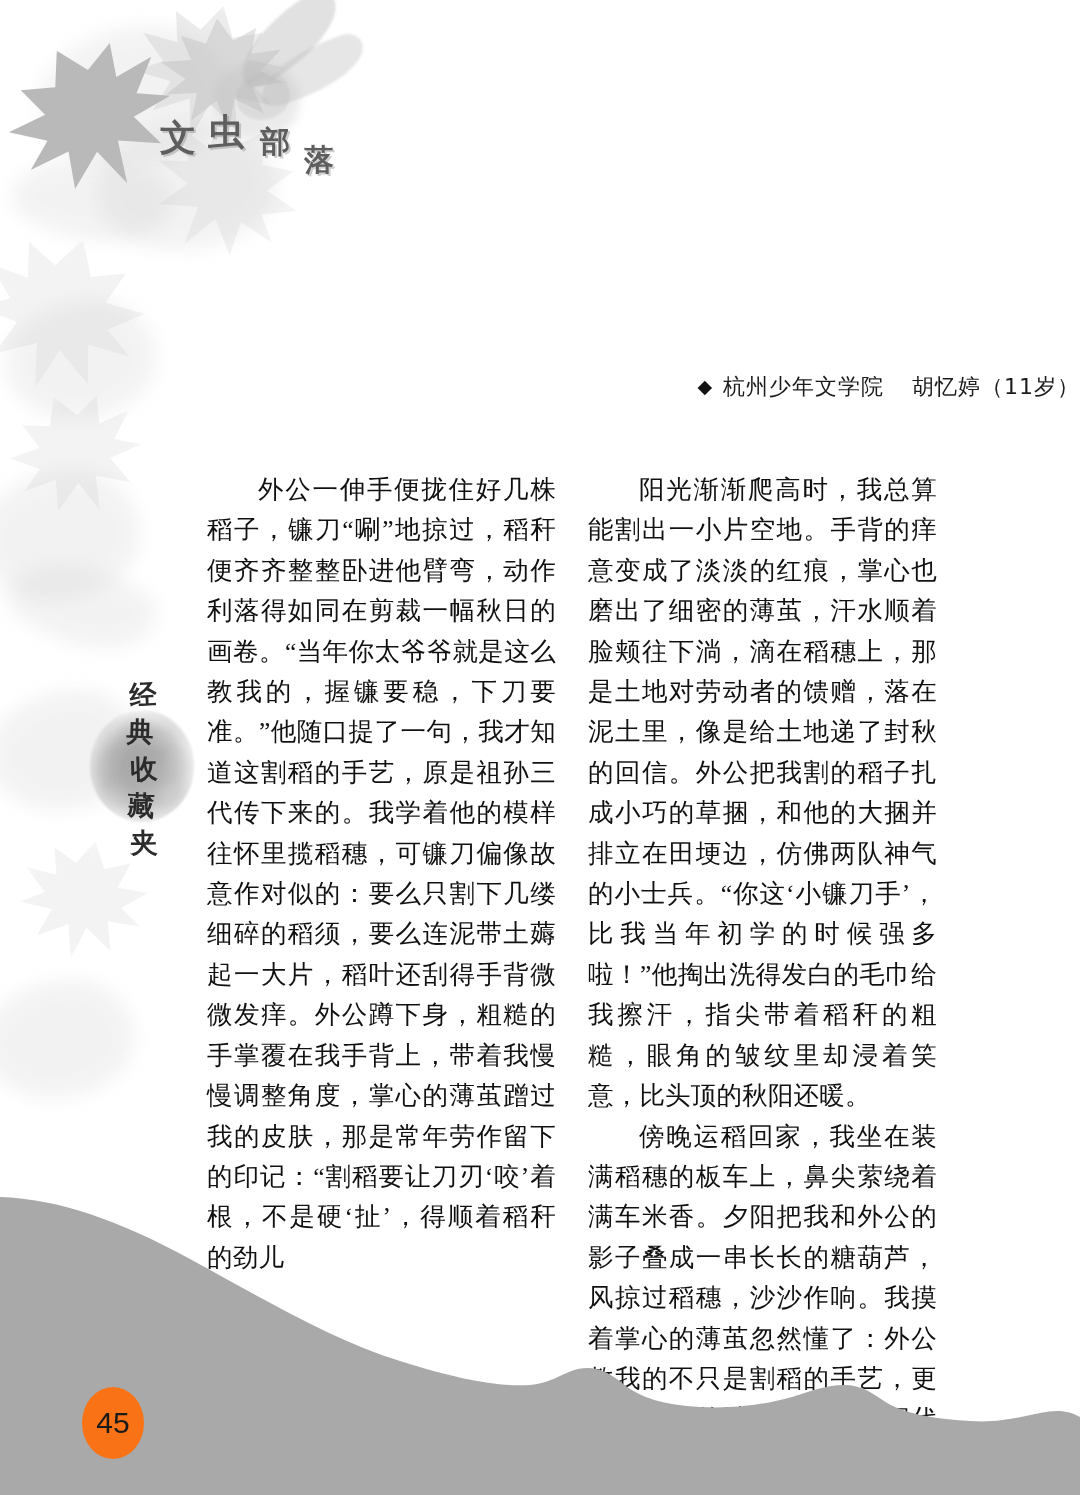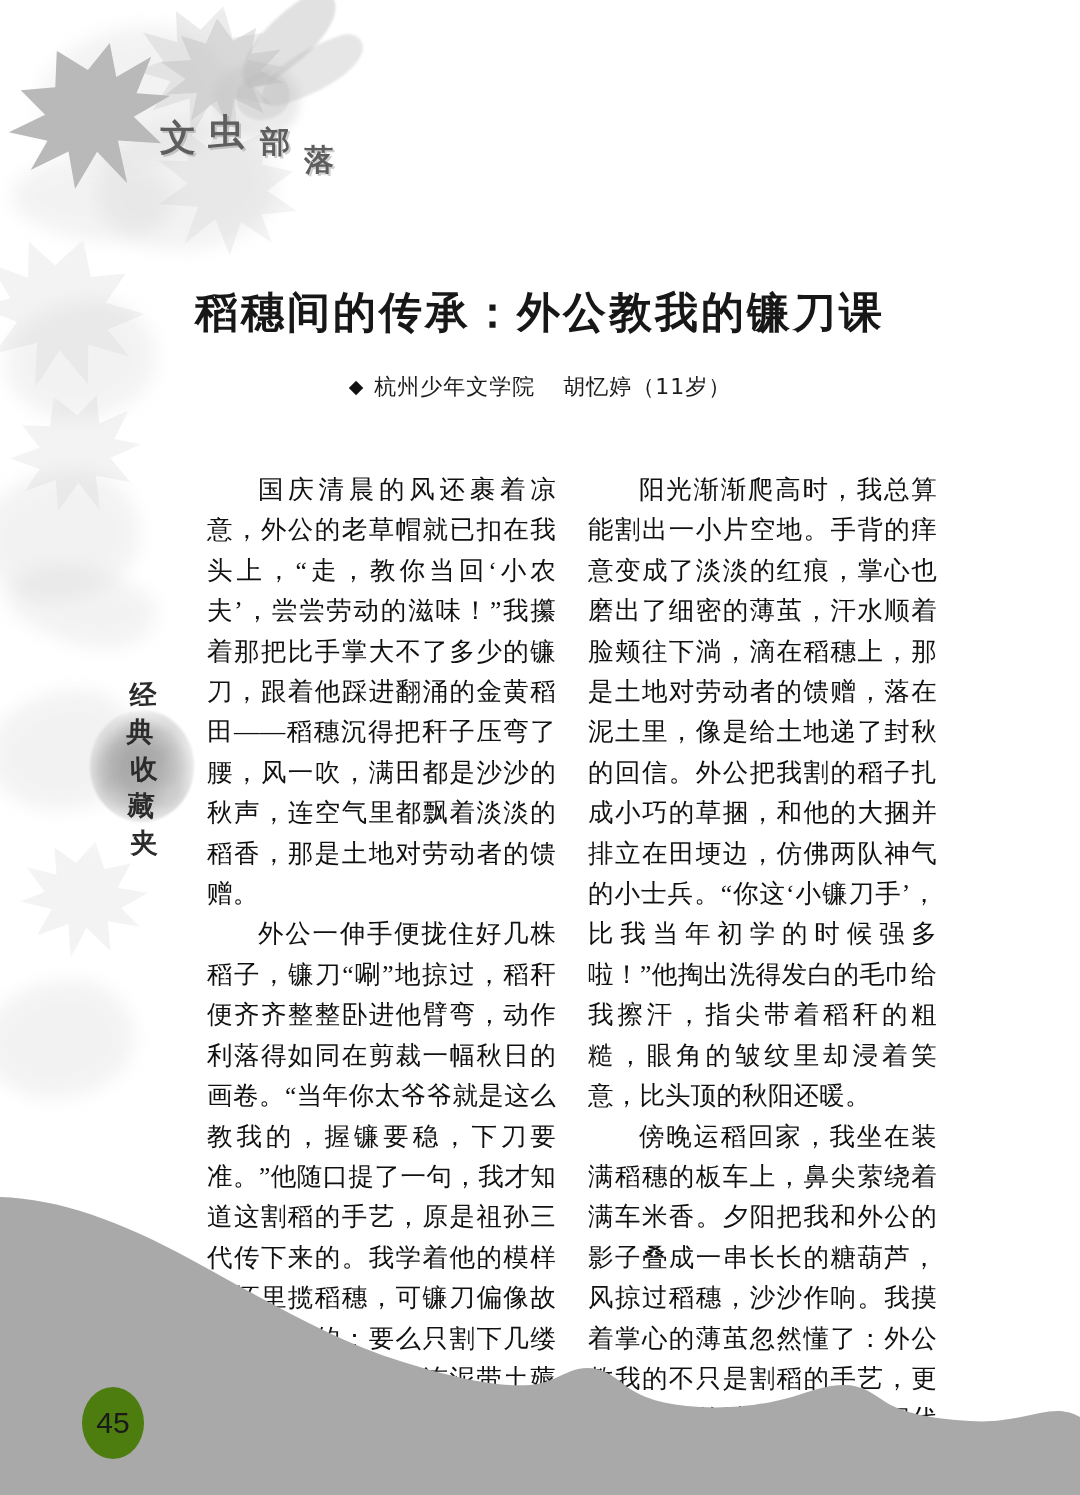--- a/index.html
+++ b/index.html
@@ -91,21 +91,21 @@
     letter-spacing: 3px;
     color: #171717;
   }
 
   
   .byline {
     position: absolute;
     left: 0;
     top: 372px;
     width: 1080px;
-    text-align: center;
+    text-align: right;
     font-family: "DejaVu Sans", "Liberation Sans", sans-serif;
     font-size: 22px;
     color: #1b1b1b;
     letter-spacing: 1px;
   }
   .byline .bullet {
     display: inline-block;
     font-size: 19px;
     margin-right: 10px;
     vertical-align: 1px;
@@ -189,21 +189,21 @@
     height: 340px;
     pointer-events: none;
   }
   .page-number {
     position: absolute;
     left: 82px;
     top: 1387px;
     width: 62px;
     height: 72px;
     border-radius: 50%;
-    background: #4d7c0f;
+    background: #f97316;
     color: #1a1a1a;
     font-family: "Liberation Sans", "DejaVu Sans", sans-serif;
     font-size: 30px;
     display: flex;
     align-items: center;
     justify-content: center;
   }
 </style>
 </head>
 <body>
@@ -235,40 +235,38 @@
     <div class="leaf oval softer" style="left:-16px; top:980px; width:150px; height:118px;"></div>
   </div>
 
   <div class="masthead">
     <span class="mh0">文</span>
     <span class="mh1">虫</span>
     <span class="mh2">部</span>
     <span class="mh3">落</span>
   </div>
 
-  <div class="article-title">稻穗间的传承：外公教我的镰刀课</div>
 
   <div class="byline">
     <span class="bullet">◆</span><span class="org">杭州少年文学院</span><span>胡忆婷</span><span>（11岁）</span>
   </div>
 
   <div class="side-stamp">
     <div class="stamp-blot"></div>
     <div class="stamp-text">
       <span class="ch">经</span>
       <span class="ch">典</span>
       <span class="ch">收</span>
       <span class="ch">藏</span>
       <span class="ch">夹</span>
     </div>
   </div>
 
   <div class="body-cols">
     <div class="col">
-      <p>国庆清晨的风还裹着凉意，外公的老草帽就已扣在我头上，“走，教你当回‘小农夫’，尝尝劳动的滋味！”我攥着那把比手掌大不了多少的镰刀，跟着他踩进翻涌的金黄稻田——稻穗沉得把秆子压弯了腰，风一吹，满田都是沙沙的秋声，连空气里都飘着淡淡的稻香，那是土地对劳动者的馈赠。</p>
       <p>外公一伸手便拢住好几株稻子，镰刀“唰”地掠过，稻秆便齐齐整整卧进他臂弯，动作利落得如同在剪裁一幅秋日的画卷。“当年你太爷爷就是这么教我的，握镰要稳，下刀要准。”他随口提了一句，我才知道这割稻的手艺，原是祖孙三代传下来的。我学着他的模样往怀里揽稻穗，可镰刀偏像故意作对似的：要么只割下几缕细碎的稻须，要么连泥带土薅起一大片，稻叶还刮得手背微微发痒。外公蹲下身，粗糙的手掌覆在我手背上，带着我慢慢调整角度，掌心的薄茧蹭过我的皮肤，那是常年劳作留下的印记：“割稻要让刀刃‘咬’着根，不是硬‘扯’，得顺着稻秆的劲儿</p>
     </div>
     <div class="col">
       <p>阳光渐渐爬高时，我总算能割出一小片空地。手背的痒意变成了淡淡的红痕，掌心也磨出了细密的薄茧，汗水顺着脸颊往下淌，滴在稻穗上，那是土地对劳动者的馈赠，落在泥土里，像是给土地递了封秋的回信。外公把我割的稻子扎成小巧的草捆，和他的大捆并排立在田埂边，仿佛两队神气的小士兵。“你这‘小镰刀手’，比我当年初学的时候强多啦！”他掏出洗得发白的毛巾给我擦汗，指尖带着稻秆的粗糙，眼角的皱纹里却浸着笑意，比头顶的秋阳还暖。</p>
       <p>傍晚运稻回家，我坐在装满稻穗的板车上，鼻尖萦绕着满车米香。夕阳把我和外公的影子叠成一串长长的糖葫芦，风掠过稻穗，沙沙作响。我摸着掌心的薄茧忽然懂了：外公教我的不只是割稻的手艺，更是劳动里的踏实，是祖孙间代代相传的温情。原来丰收的甜，从不是凭空而来，它藏在每一次弯腰、每一刀收割里，更藏在外公教我握镰的掌心里。</p>
     </div>
   </div>
 
   <svg class="footer-wave" viewBox="0 0 1080 340" preserveAspectRatio="none">
     <path d="M0,42 C60,44 120,66 190,104 C260,142 330,184 400,206

